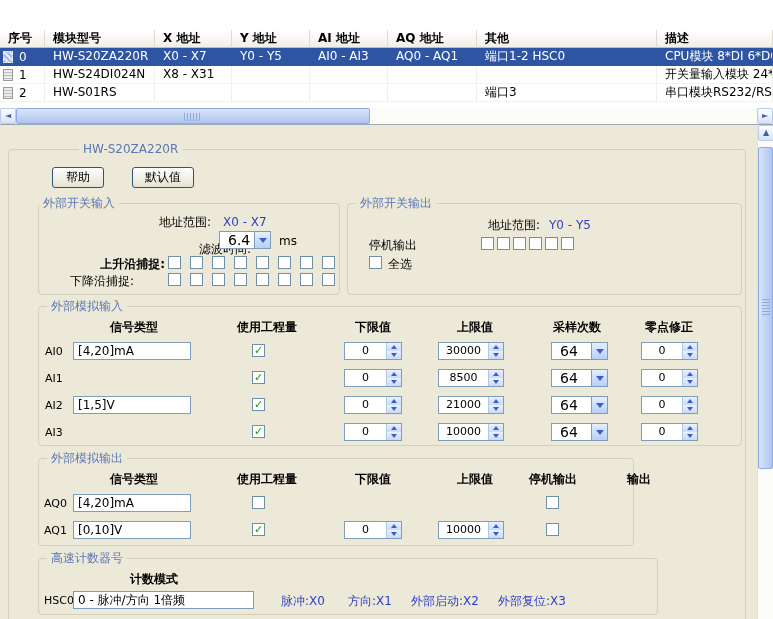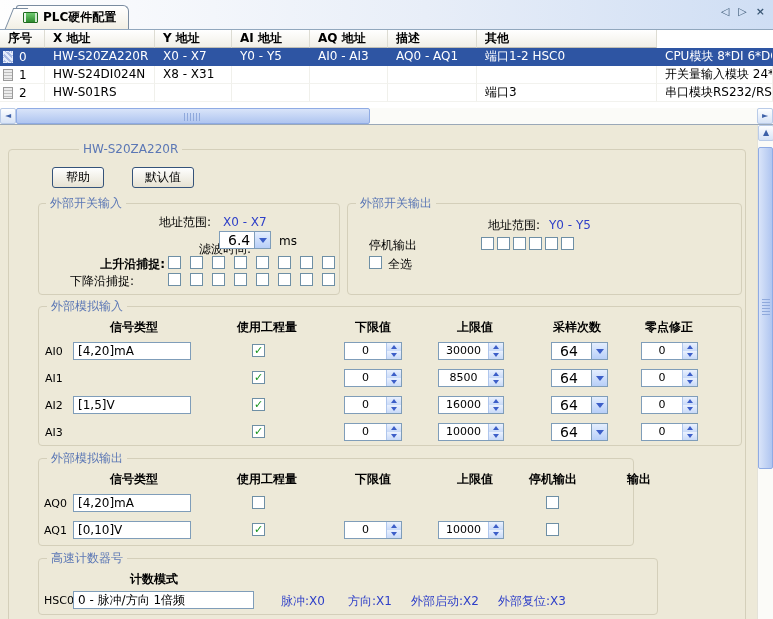--- a/index.html
+++ b/index.html
@@ -69,41 +69,31 @@
   .combo-btn { width:16px; background:linear-gradient(#E4EEFE,#B8CFF8); border-left:1px solid #7F9DB9; display:flex; align-items:center; justify-content:center; }
   .tri-up { width:0; height:0; border-left:3px solid transparent; border-right:3px solid transparent; border-bottom:4px solid #3C5EC8; }
   .tri-dn { width:0; height:0; border-left:3px solid transparent; border-right:3px solid transparent; border-top:4px solid #3C5EC8; }
   .tri-dn.big { border-left-width:4px; border-right-width:4px; border-top-width:5px; }
 </style>
 </head>
 <body>
 
 <div class="screen">
 
-  <div class="tabbar">
-    <div class="tab">
-      <span class="tab-icon"></span>
-      <span>PLC硬件配置</span>
-    </div>
-    <div class="navbtns">
-      <span>◁</span>
-      <span>▷</span>
-      <span>×</span>
-    </div>
-  </div>
 
   <div class="grid">
     <div class="trow thead">
       <div>序号</div>
+      <div>模块型号</div>
       <div>X 地址</div>
       <div>Y 地址</div>
       <div>AI 地址</div>
       <div>AQ 地址</div>
+      <div>其他</div>
       <div>描述</div>
-      <div>其他</div>
     </div>
     <div class="trow sel">
       <div class="cell0">
           <span class="mod-icon"></span>
           <span>0</span>
         </div>
       <div>HW-S20ZA220R</div>
       <div>X0 - X7</div>
       <div>Y0 - Y5</div>
       <div>AI0 - AI3</div>
@@ -150,21 +140,21 @@
   <div class="form">
 
     <div class="grp" style="left:8px; top:24px; width:738px; height:476px;">
       <span class="gtitle" style="left:70px;">HW-S20ZA220R</span>
     </div>
 
     <div class="btn" style="left:52px; top:42px; width:52px;">帮助</div>
     <div class="btn" style="left:132px; top:42px; width:62px;">默认值</div>
 
     <div class="grp" style="left:38px; top:78px; width:302px; height:92px;">
-      <span class="gtitle" style="left:7px;">外部开关输入</span>
+      <span class="gtitle" style="left:0;">外部开关输入</span>
       <span class="lbl" style="left:120px; top:11px;">地址范围:</span>
       <span class="lbl val" style="left:184px; top:11px;">X0 - X7</span>
       <span class="lbl" style="left:120px; top:38px;margin-left:40px;">滤波时间:</span>
       <span class="combo" style="left:180px; top:27px; width:52px;">
         <span class="combo-val">6.4</span>
         <span class="combo-btn">
             <i class="tri-dn big"></i>
           </span>
       </span>
       <span class="lbl" style="left:240px; top:30px;">ms</span>
@@ -305,21 +295,21 @@
           <span class="spin-btns">
             <span class="sbtn">
               <i class="tri-up"></i>
             </span>
             <span class="sbtn">
               <i class="tri-dn"></i>
             </span>
           </span>
         </span>
       <span class="spin" style="left:399px; top:89px; width:66px;">
-          <span class="spin-val">16000</span>
+          <span class="spin-val">21000</span>
           <span class="spin-btns">
             <span class="sbtn">
               <i class="tri-up"></i>
             </span>
             <span class="sbtn">
               <i class="tri-dn"></i>
             </span>
           </span>
         </span>
       <span class="combo" style="left:512px; top:89px; width:57px;">

